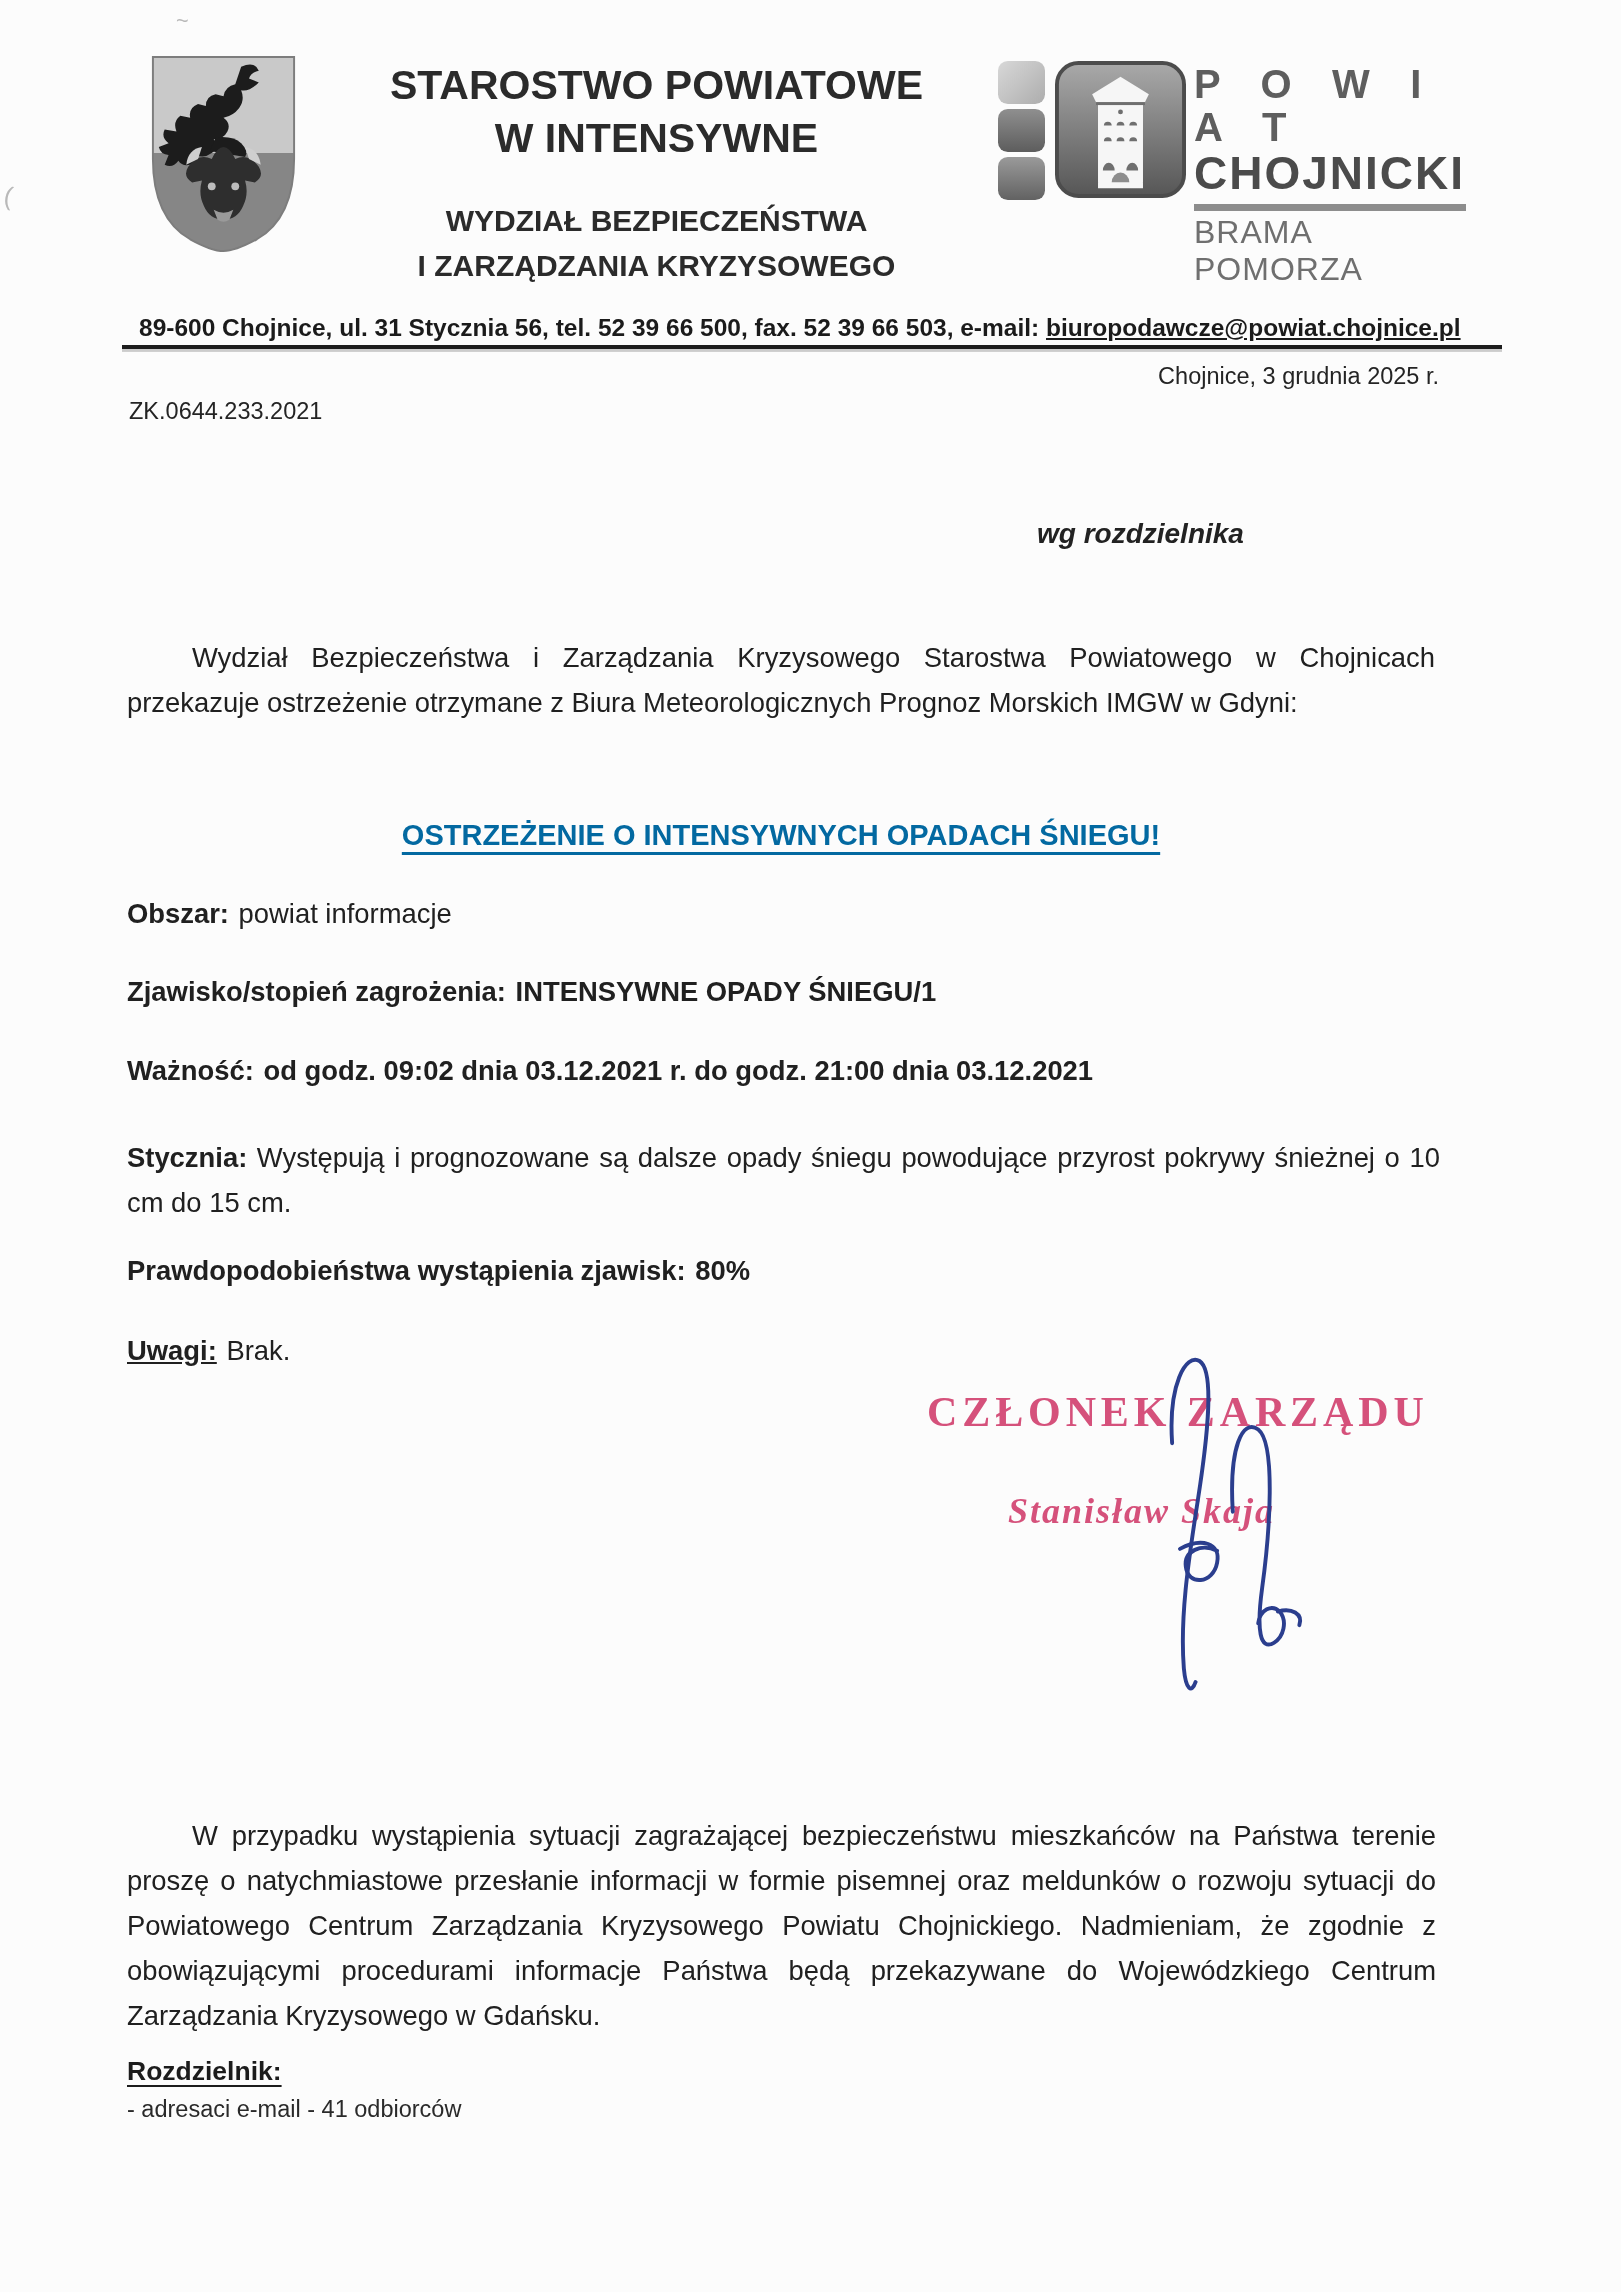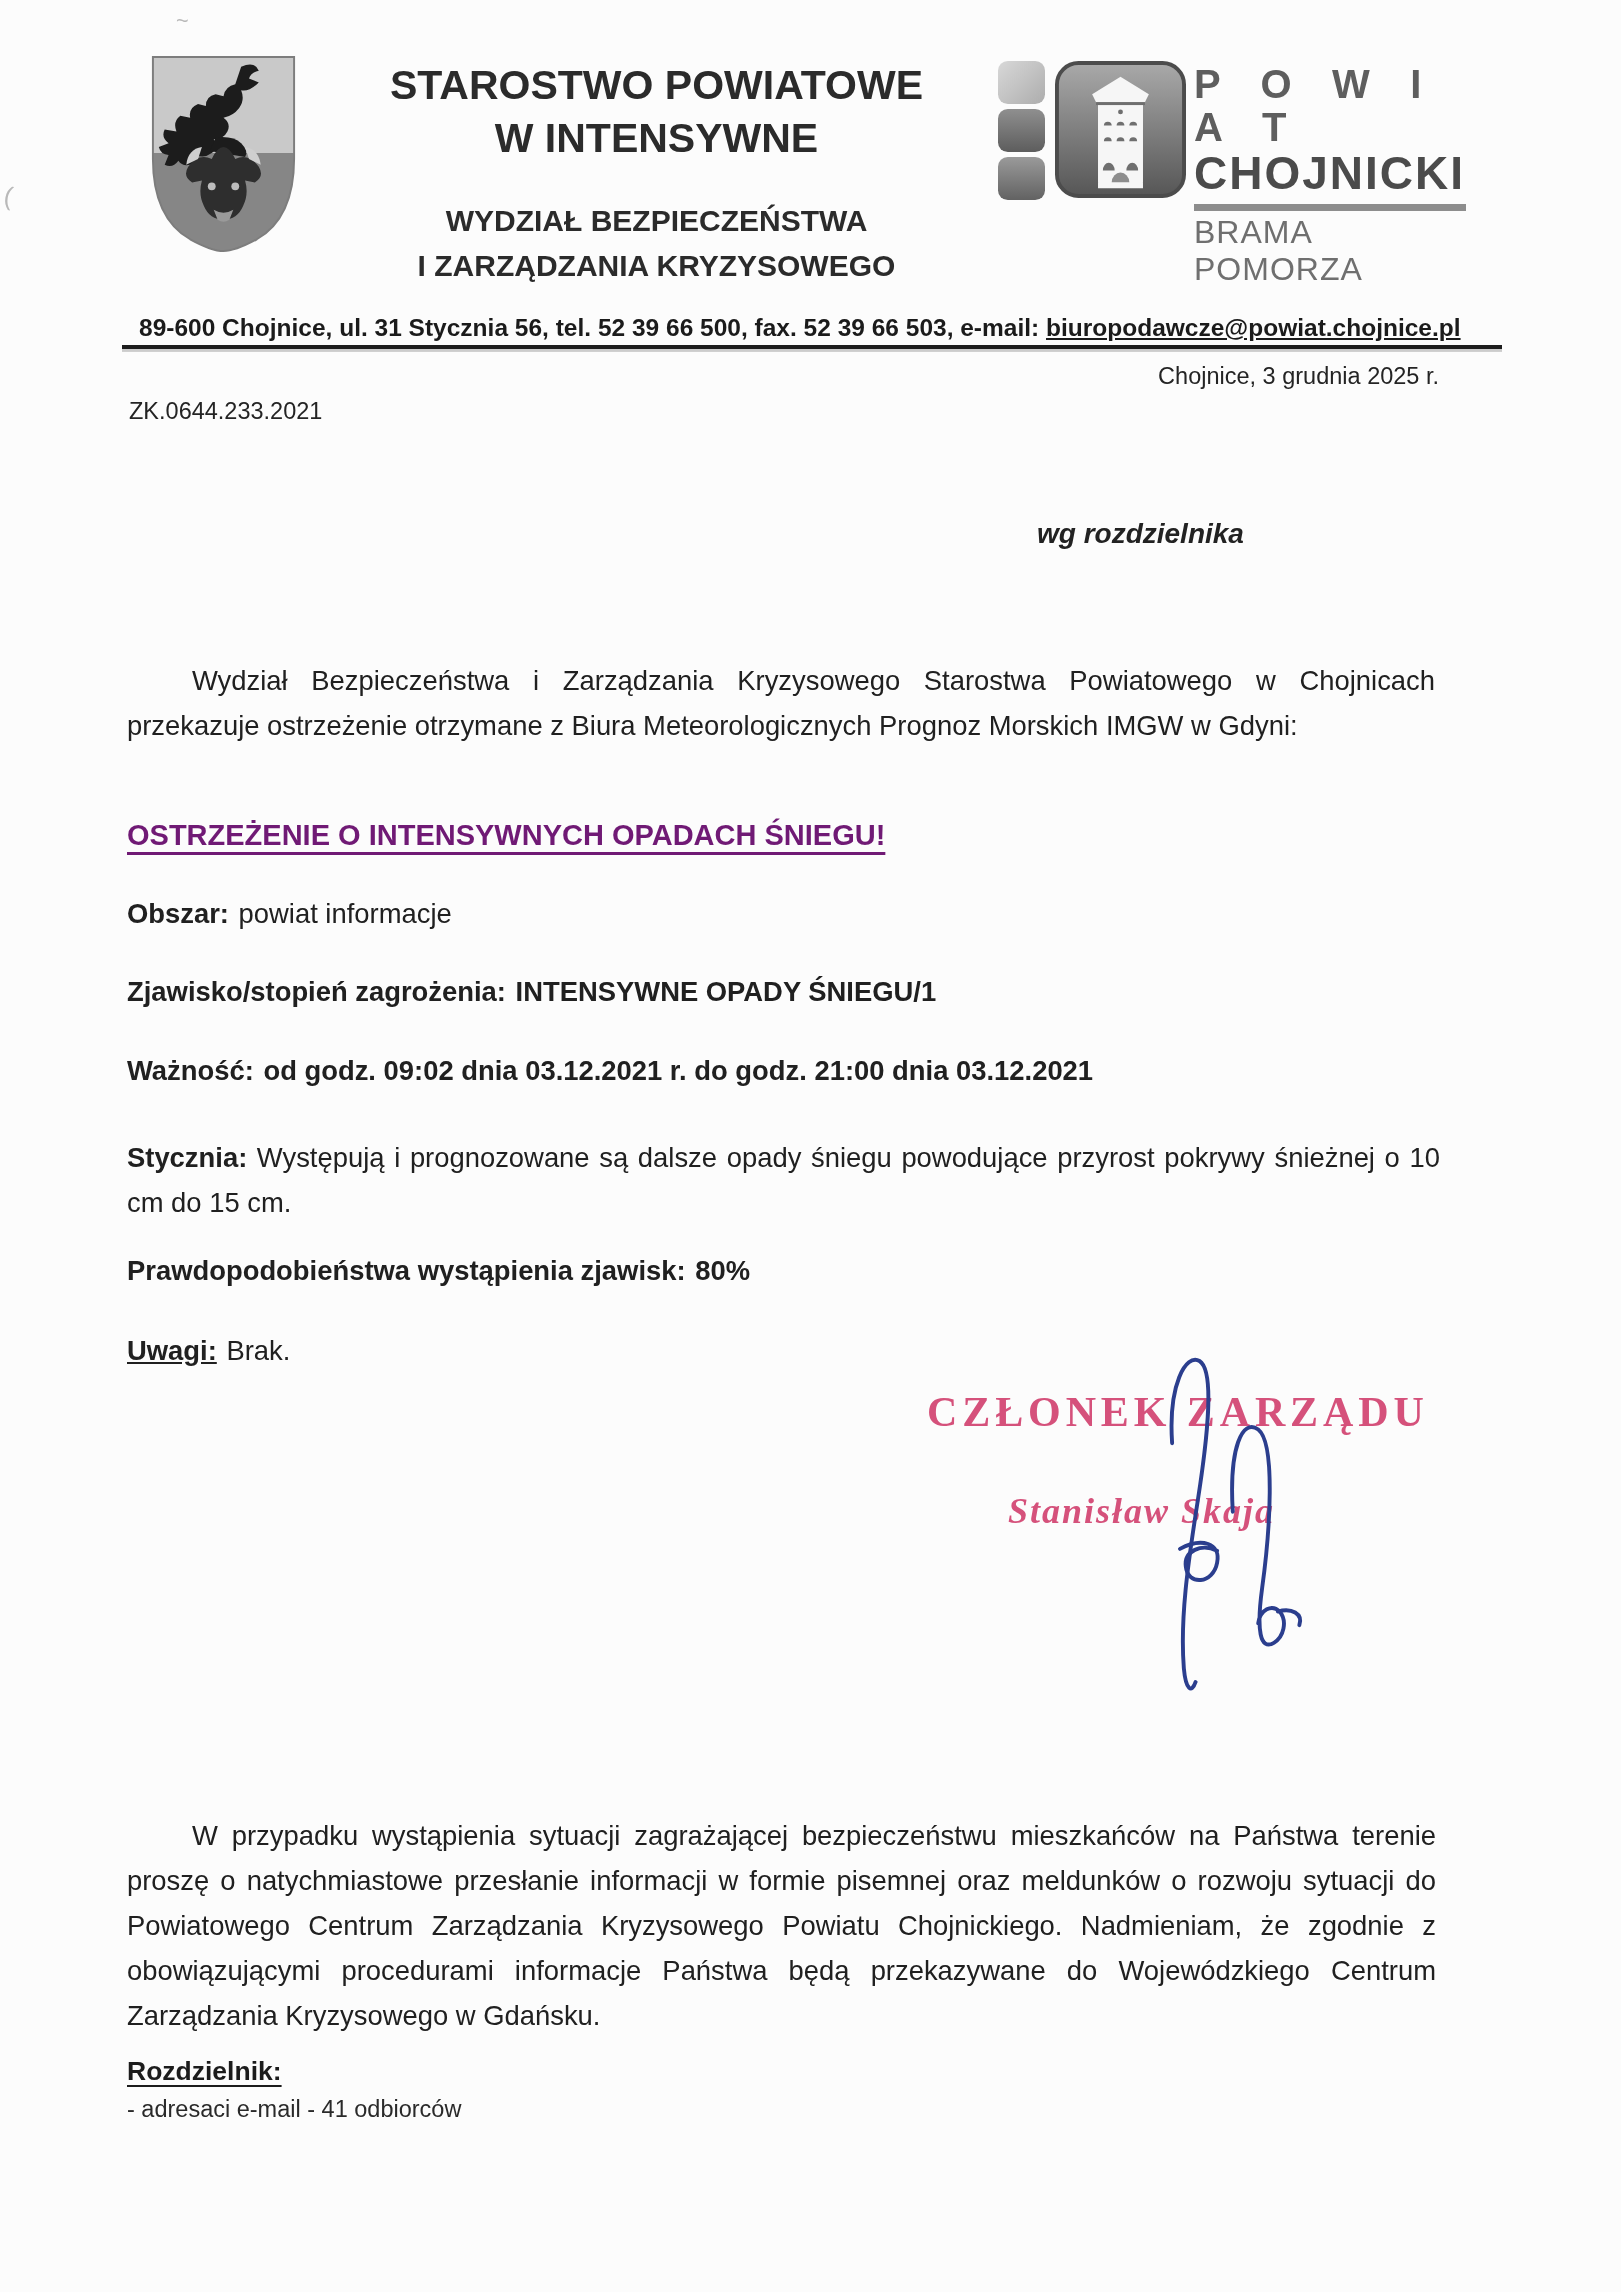--- a/index.html
+++ b/index.html
@@ -31,24 +31,24 @@
 
   
   #contact-line{left:139px;top:314px;width:1362px;font-size:24.5px;font-weight:bold;color:#1b1b1b;}
   #contact-rule{left:122px;top:345px;width:1380px;height:3.9px;background:#1d1d1d;box-shadow:0 2.9px 0 rgba(60,60,60,.25);}
   #place-date{right:182px;top:363px;font-size:23.5px;color:#242424;}
   #reference{left:129px;top:398px;font-size:23.5px;color:#242424;}
 
   #addressee{left:1037px;top:518px;font-size:28px;font-weight:bold;font-style:italic;color:#222;}
 
   .para{font-size:27.4px;line-height:45px;text-align:justify;color:#202020;}
-  #intro{left:127px;top:658px;width:1308px;text-indent:65px;}
+  #intro{left:127px;top:635px;width:1308px;text-indent:65px;}
 
-  #warn-title{left:127px;top:819px;width:1308px;text-align:left;font-size:29px;font-weight:bold;
-              text-decoration:underline;text-decoration-thickness:2.9px;text-underline-offset:6.9px;color:#701a75;}
+  #warn-title{left:127px;top:819px;width:1308px;text-align:center;font-size:29px;font-weight:bold;
+              text-decoration:underline;text-decoration-thickness:2.9px;text-underline-offset:6.9px;color:#0369a1;}
   .field{font-size:27.4px;color:#202020;}
   #f-area{left:127px;top:898px;}
   #f-phen{left:127px;top:976px;}
   #f-valid{left:127px;top:1055px;}
   #f-course{left:127px;top:1135px;width:1313px;}
   #f-prob{left:127px;top:1255px;}
   #f-remarks{left:127px;top:1335px;}
 
   
   #stamp-title{left:927px;top:1388px;width:461px;font-family:"Liberation Serif",serif;

